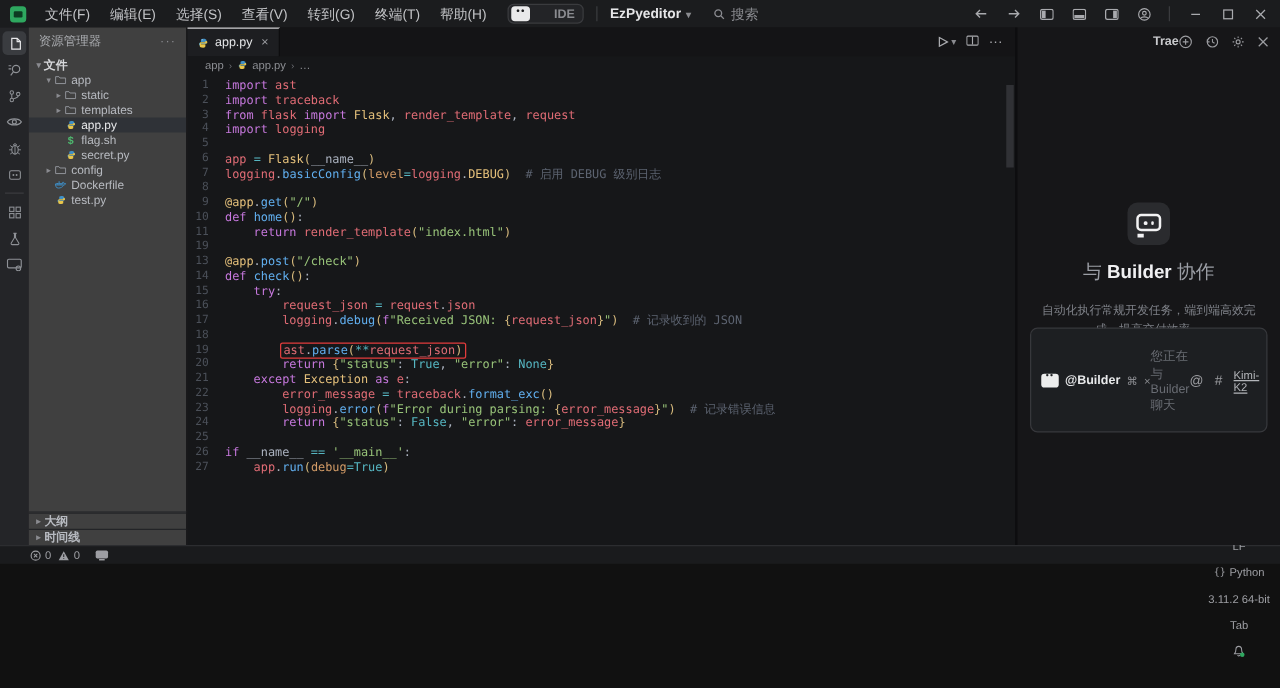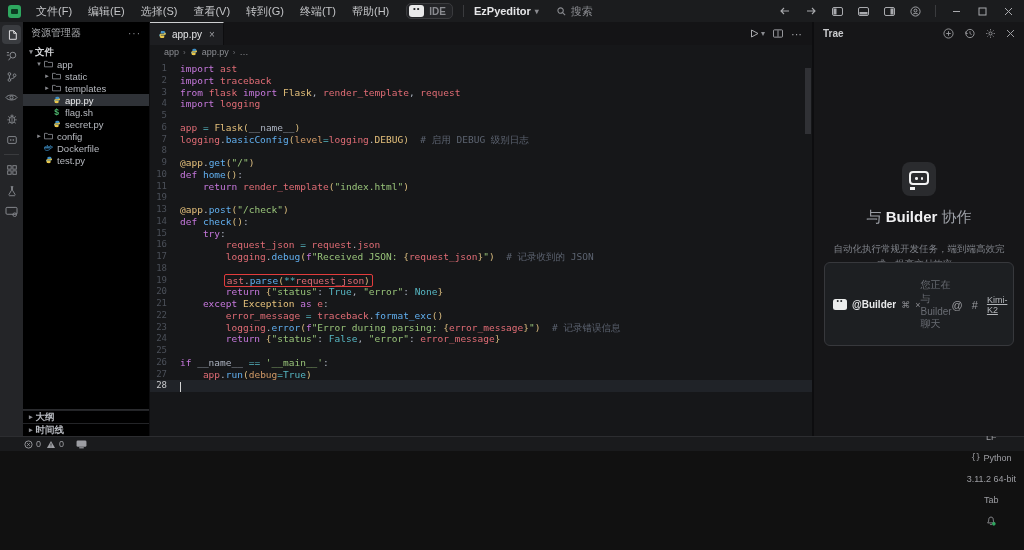--- a/index.html
+++ b/index.html
@@ -6,21 +6,21 @@
   html,body { width:1024px; height:550px; overflow:hidden; background:#111; }
   body { font-family:"Liberation Sans", sans-serif; color:#c8c9cc; font-size:11px; -webkit-font-smoothing:antialiased; }
   .app { width:1024px; height:451px; display:flex; flex-direction:column; background:#161618; }
 
   
   .titlebar { height:22px; background:#1b1c1e; display:flex; align-items:center; flex:0 0 22px; user-select:none; }
   .logo { width:13px; height:13px; margin:0 8px 0 8px; background:#2ea75f; border-radius:3px; position:relative; flex:0 0 13px; }
   .logo::after { content:""; position:absolute; left:3px; top:4px; width:7px; height:5px; border-radius:1px; background:#0d3b22; }
   .menus { display:flex; align-items:center; gap:2px; }
   .menu-item { padding:2px 7px; color:#c3c4c7; font-size:11px; border-radius:4px; cursor:default; }
-  .ide-badge { display:flex; align-items:center; gap:5px; margin-left:10px; padding:1px 6px 1px 2px; border:1px solid #3a3b3e; border-radius:5px; background:#232427; }
+  .ide-badge { display:flex; align-items:center; gap:19px; margin-left:10px; padding:1px 6px 1px 2px; border:1px solid #3a3b3e; border-radius:5px; background:#232427; }
   .robot-chip { width:15px; height:12px; background:#e9e9ea; border-radius:3px; position:relative; }
   .robot-chip::after { content:"••"; position:absolute; left:0; right:0; top:-1px; text-align:center; color:#1b1c1e; font-size:8px; letter-spacing:1px; }
   .ide-label { color:#8a8b90; font-size:10px; font-weight:bold; }
   .tb-sep { width:1px; height:12px; background:#3a3b3e; margin:0 10px; }
   .project { display:flex; align-items:center; gap:4px; color:#e6e6e8; font-weight:bold; font-size:11px; }
   .chev { color:#8a8b90; font-size:8px; }
   .tb-search { display:flex; align-items:center; gap:5px; color:#8a8b90; margin-left:18px; font-size:11px; }
   .titlebar-right { margin-left:auto; display:flex; align-items:center; gap:6px; padding-right:6px; }
   .tb-icon { width:20px; height:18px; display:flex; align-items:center; justify-content:center; color:#a9aaae; border-radius:4px; }
   .tb-icon svg { display:block; }
@@ -29,21 +29,21 @@
   .main { flex:1 1 auto; display:flex; min-height:0; }
 
   
   .activitybar { width:23px; background:#242528; display:flex; flex-direction:column; align-items:center; padding-top:3px; gap:2px; flex:0 0 23px; }
   .ab-item { width:19px; height:19px; display:flex; align-items:center; justify-content:center; border-radius:4px; color:#8e9196; }
   .ab-item.active { background:#3a3c40; color:#e8e8ea; }
   .ab-item svg { display:block; }
   .ab-divider { width:15px; height:1px; background:#3a3b3e; margin:3px 0; }
 
   
-  .sidebar { width:127px; background:#000000; border-right:1px solid #0d0d0f; display:flex; flex-direction:column; flex:0 0 127px; }
+  .sidebar { width:127px; background:#404040; border-right:1px solid #0d0d0f; display:flex; flex-direction:column; flex:0 0 127px; }
   .sb-header { height:22px; display:flex; align-items:center; justify-content:space-between; padding:0 8px; color:#a9abaf; font-size:10px; }
   .sb-more { color:#8a8b90; letter-spacing:1px; }
   .tree { flex:1 1 auto; overflow:hidden; padding-top:2px; }
   .tree-row { height:12px; display:flex; align-items:center; font-size:9.5px; color:#b7bac0; white-space:nowrap; cursor:default; }
   .tree-row.selected { background:#2f3237; color:#e9eaec; }
   .tree-row .tchev { width:8px; text-align:center; color:#8a8b90; font-size:7px; flex:0 0 8px; }
   .tree-row .ticon { width:11px; display:flex; justify-content:center; margin-right:3px; flex:0 0 11px; font-size:8px; }
   .tree-row.bold { font-weight:bold; color:#d6d7da; }
   .sb-bottom { border-top:1px solid #2a2b2e; }
   .sb-sec { height:13px; display:flex; align-items:center; gap:3px; padding-left:6px; font-size:9.5px; color:#b7bac0; border-top:1px solid #232427; font-weight:bold; }
@@ -65,21 +65,21 @@
   .line.current .ln { color:#c9cacd; }
   .lc { white-space:pre; }
   .kw{color:#c678dd} .fn{color:#61afef} .nm{color:#e06c75} .cls{color:#e5c07b}
   .str{color:#98c379} .num{color:#d19a66} .op{color:#56b6c2} .br{color:#d7ba7d}
   .cm{color:#5c6370} .pl{color:#abb2bf}
   .redbox { border:1px solid #e23c3c; border-radius:2px; padding:0 2px; margin-left:-2px; }
   .cursor-caret { display:inline-block; width:1px; height:10px; background:#d4d4d4; vertical-align:middle; }
   .ed-scrollbar { position:absolute; right:1px; top:46px; width:6px; height:66px; background:#3c3d41; border-radius:0px; opacity:.7; }
 
   
-  .trae { width:212px; flex:0 0 212px; background:#161618; border-left:2px solid #0d0d0f; display:flex; flex-direction:column; position:relative; }
+  .trae { width:212px; flex:0 0 212px; background:#161618; border-left:2px solid #0d0d0f; display:flex; flex-direction:column; position:relative;align-items:flex-end; }
   .trae-header { height:22px; display:flex; align-items:center; justify-content:space-between; padding:0 9px; }
   .trae-title { font-size:10px; font-weight:bold; color:#c9cacd; }
   .trae-hicons { display:flex; align-items:center; gap:10px; color:#9b9ca0; }
   .trae-hicons svg { display:block; }
   .builder-hero { display:flex; flex-direction:column; align-items:center; margin-top:118px; padding:0 16px; text-align:center; }
   .builder-icon { width:34px; height:34px; background:#2a2b2e; border-radius:8px; position:relative; margin-bottom:12px; }
   .builder-face { position:absolute; left:7px; top:9px; width:20px; height:14px; border:2px solid #f2f2f3; border-radius:4px; }
   .builder-face::before { content:""; position:absolute; left:4px; top:4px; width:2.5px; height:2.5px; border-radius:50%; background:#f2f2f3; }
   .builder-face::after { content:""; position:absolute; right:4px; top:4px; width:2.5px; height:2.5px; border-radius:50%; background:#f2f2f3; }
   .builder-tail { position:absolute; left:8px; bottom:6px; width:5px; height:3px; background:#f2f2f3; }
@@ -508,24 +508,20 @@
             <span class="lc"></span>
           </div>
           <div class="line">
             <span class="ln">26</span>
             <span class="lc"><span class="kw">if</span><span class="pl"> __name__ </span><span class="op">==</span><span class="pl"> </span><span class="str">'__main__'</span><span class="pl">:</span></span>
           </div>
           <div class="line">
             <span class="ln">27</span>
             <span class="lc"><span class="pl">    </span><span class="nm">app</span><span class="pl">.</span><span class="fn">run</span><span class="br">(</span><span class="num">debug</span><span class="op">=</span><span class="op">True</span><span class="br">)</span></span>
           </div>
-          <div class="line current">
-            <span class="ln">28</span>
-            <span class="lc"><span class="cursor-caret"></span></span>
-          </div>
         </div>
       <div class="ed-scrollbar"></div>
     </div>
 
     <div class="trae">
       <div class="trae-header">
         <span class="trae-title">Trae</span>
         <span class="trae-hicons">
           <span>
               <svg width="11" height="11" viewBox="0 0 12 12">

